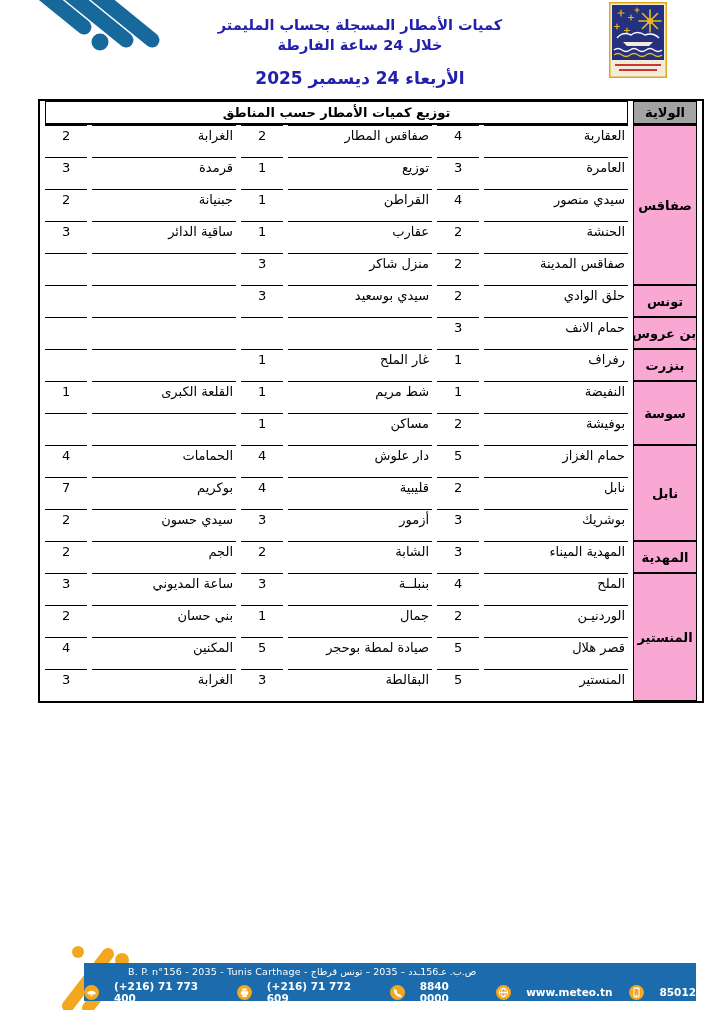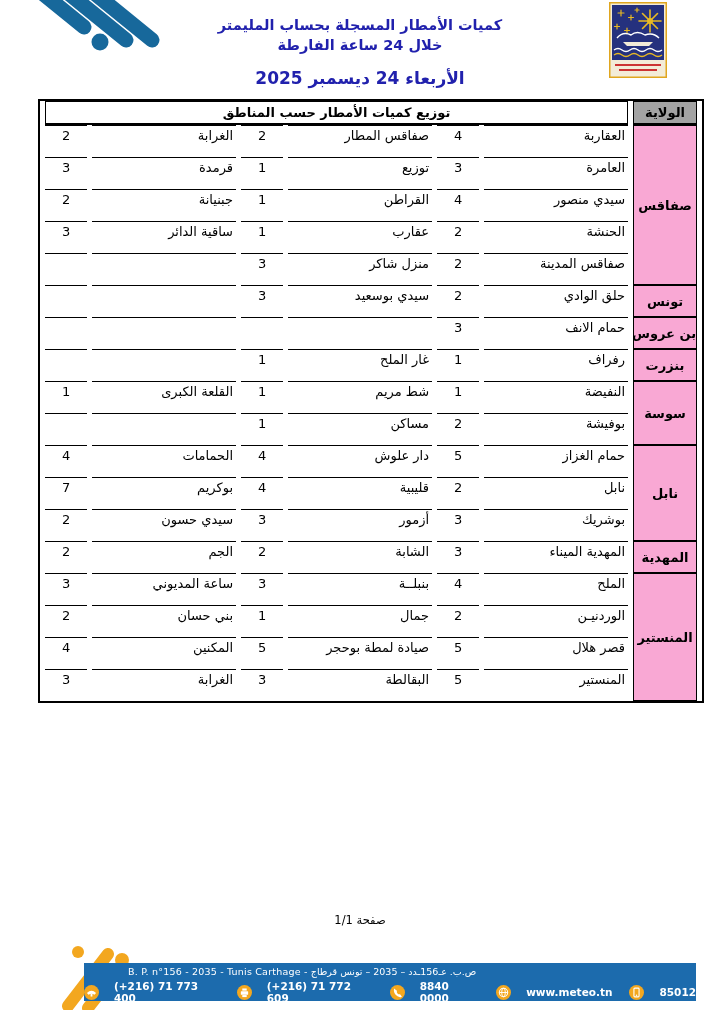--- a/index.html
+++ b/index.html
@@ -262,21 +262,20 @@
             <td class="val">5</td>
             <td class="name">البقالطة</td>
             <td class="val">3</td>
             <td class="name">الغرابة</td>
             <td class="val">3</td>
           </tr>
         </tbody>
     </table>
   </div>
 
-  <div class="page-label">صفحة 1/1</div>
 
   <div class="logo-footer">
     <svg viewBox="0 0 84 66">
       <g stroke="#f3a71f" stroke-width="12" stroke-linecap="round" fill="none">
         <line x1="10" y1="62" x2="50" y2="10"></line>
         <line x1="30" y1="64" x2="58" y2="28"></line>
       </g>
       <circle cx="64" cy="16" r="7" fill="#f3a71f"></circle>
       <circle cx="20" cy="8" r="6" fill="#f3a71f"></circle>
     </svg>

